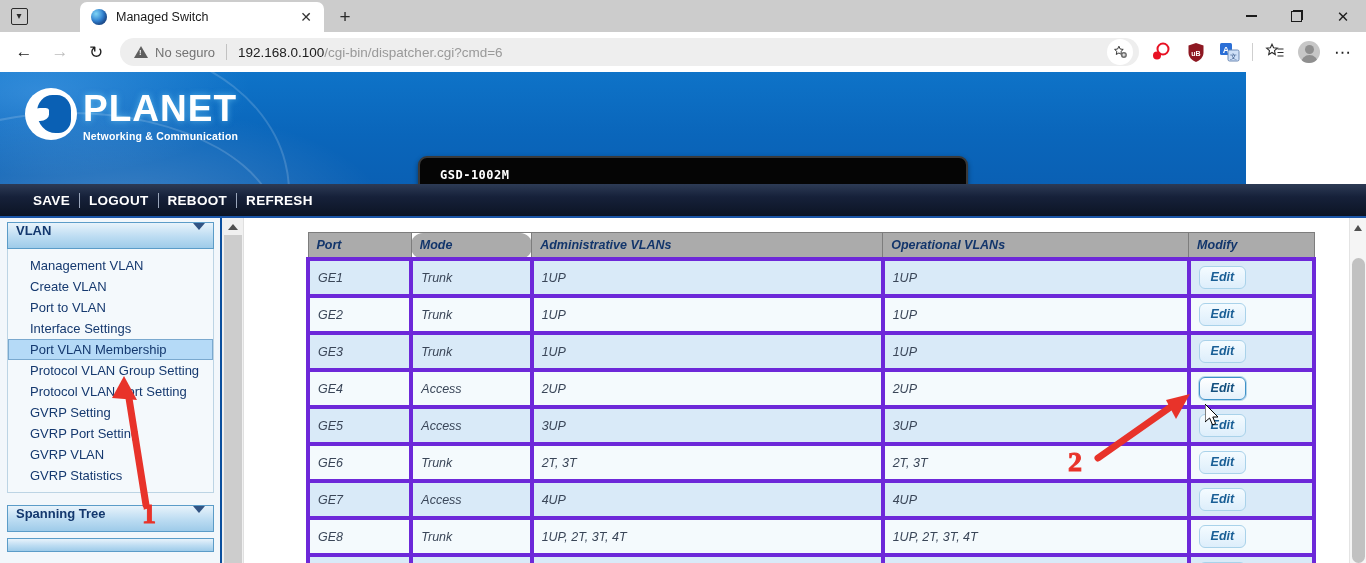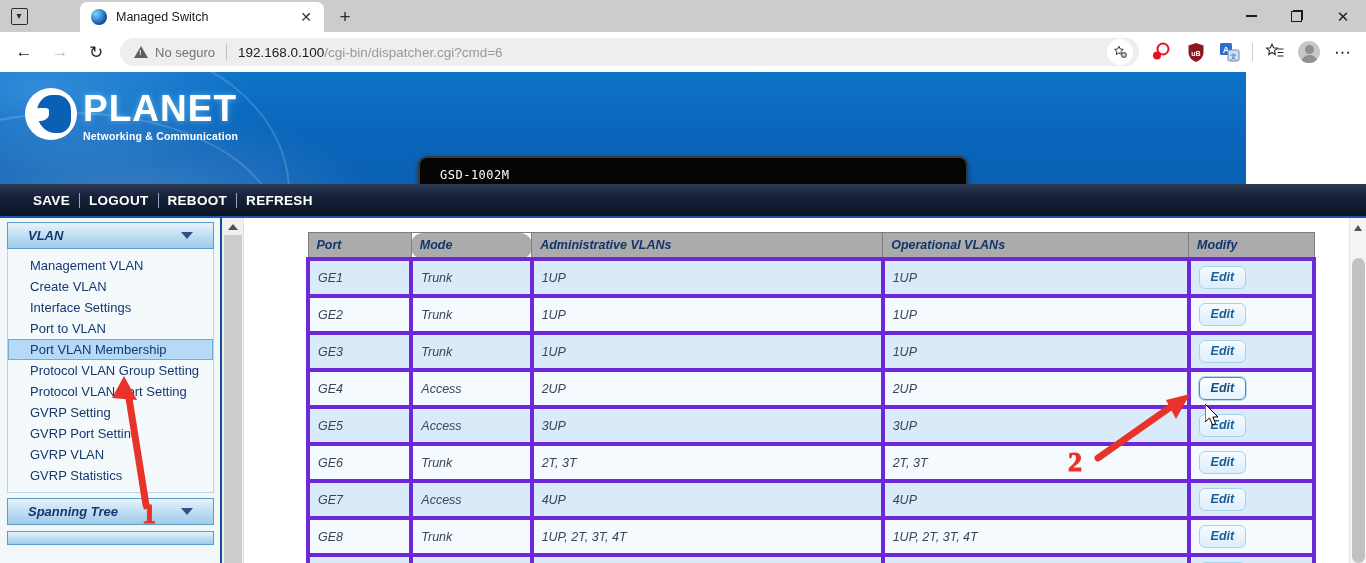--- a/index.html
+++ b/index.html
@@ -163,21 +163,21 @@
   }
 
   .device {
     position: absolute; left: 418px; top: 84px;
     width: 550px; height: 68px; background: #050505;
     border-radius: 9px; border: 2px solid #3a3a3a;
     box-shadow: 0 2px 5px rgba(0,0,0,.45);
   }
   .device-model {
     position: absolute; left: 20px; top: 10px; color: #ffffff;
-    font-size: 12px; font-weight: normal;
+    font-size: 12px; font-weight: bold;
     font-family: "DejaVu Sans Mono", monospace; letter-spacing: .5px;
   }
 
   .navbar {
     height: 34px; width: 1366px;
     background: linear-gradient(180deg,#2d3b55 0%, #16213a 40%, #0c1424 100%);
     display: flex; align-items: center; padding-left: 24px; gap: 0;
     border-bottom: 2px solid #1b56a8;
   }
   .navitem {
@@ -193,23 +193,22 @@
 
   
   .sidebar {
     width: 222px; background: #f2f7fb; border-right: 2px solid #0b4f9e;
     position: relative; overflow: hidden;
   }
   .panel-head {
     height: 27px; margin: 4px 6px 0 7px;
     background: linear-gradient(180deg,#e8f3fb 0%, #bcdcf2 55%, #9ecbe9 100%);
     border: 1px solid #5b9cc8;
-    display: flex; align-items: center; padding: 0 20px;
+    display: flex; align-items: flex-start; padding: 0 8px;
     justify-content: space-between;
-    font-style: italic;
   }
   .panel-head-text {
     font-size: 13px; font-weight: bold; color: #13386e;
     font-family: "Liberation Sans", sans-serif;
   }
   .chev { width:0;height:0;border-left:6px solid transparent;border-right:6px solid transparent;border-top:7px solid #13386e; opacity:.85;}
   .panel-body {
     margin: 0 6px 0 7px; background: #f4f9fc;
     border: 1px solid #bcd4e4; border-top: none; padding: 6px 0 6px 0;
   }
@@ -412,31 +411,31 @@
     <div class="body-area">
 
       <div class="sidebar">
         <div class="panel-head">
           <span class="panel-head-text">VLAN</span>
           <span class="chev"></span>
         </div>
         <div class="panel-body">
           <div class="menu-item">Management VLAN</div>
           <div class="menu-item">Create VLAN</div>
+          <div class="menu-item">Port to VLAN</div>
           <div class="menu-item">Interface Settings</div>
-          <div class="menu-item">Port to VLAN</div>
           <div class="menu-item selected">Port VLAN Membership</div>
           <div class="menu-item">Protocol VLAN Group Setting</div>
           <div class="menu-item">Protocol VLAN Port Setting</div>
           <div class="menu-item">GVRP Setting</div>
           <div class="menu-item">GVRP Port Setting</div>
           <div class="menu-item">GVRP VLAN</div>
           <div class="menu-item">GVRP Statistics</div>
         </div>
-        <div class="panel-head" style="margin-top:5px;">
+        <div class="panel-head" style="margin-top:12px;">
           <span class="panel-head-text">Spanning Tree</span>
           <span class="chev"></span>
         </div>
         <div class="panel-head" style="margin-top:6px; height:14px; overflow:hidden;">
           <span class="panel-head-text"></span>
         </div>
       </div>
 
       <div class="inner-scroll">
         <div class="track"></div>

